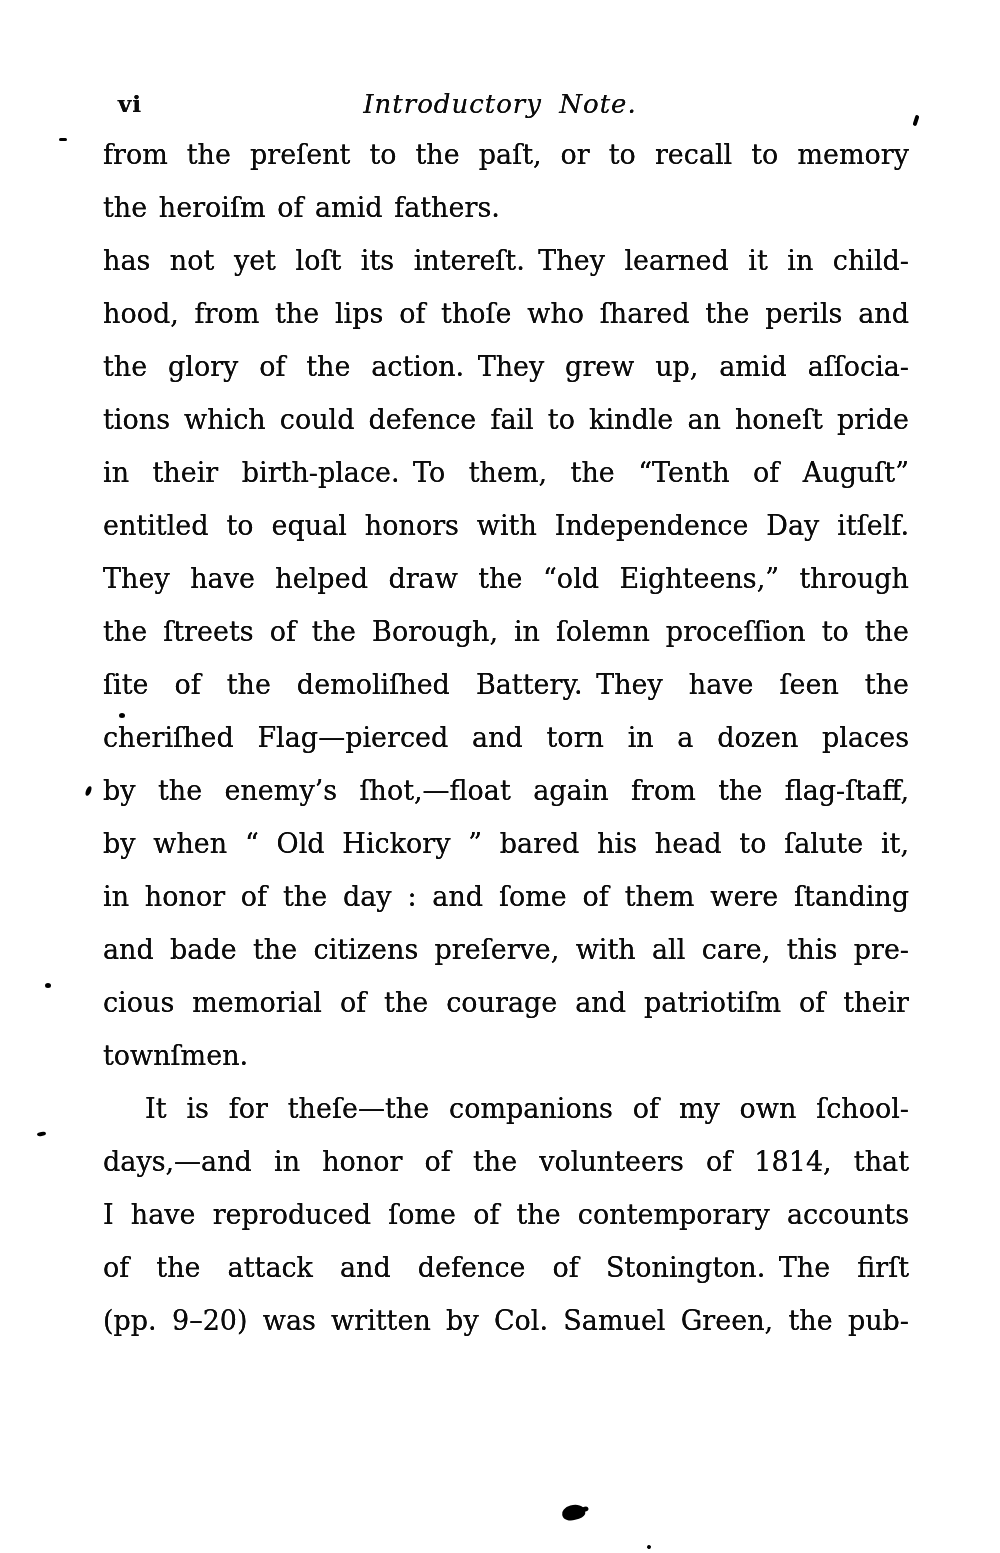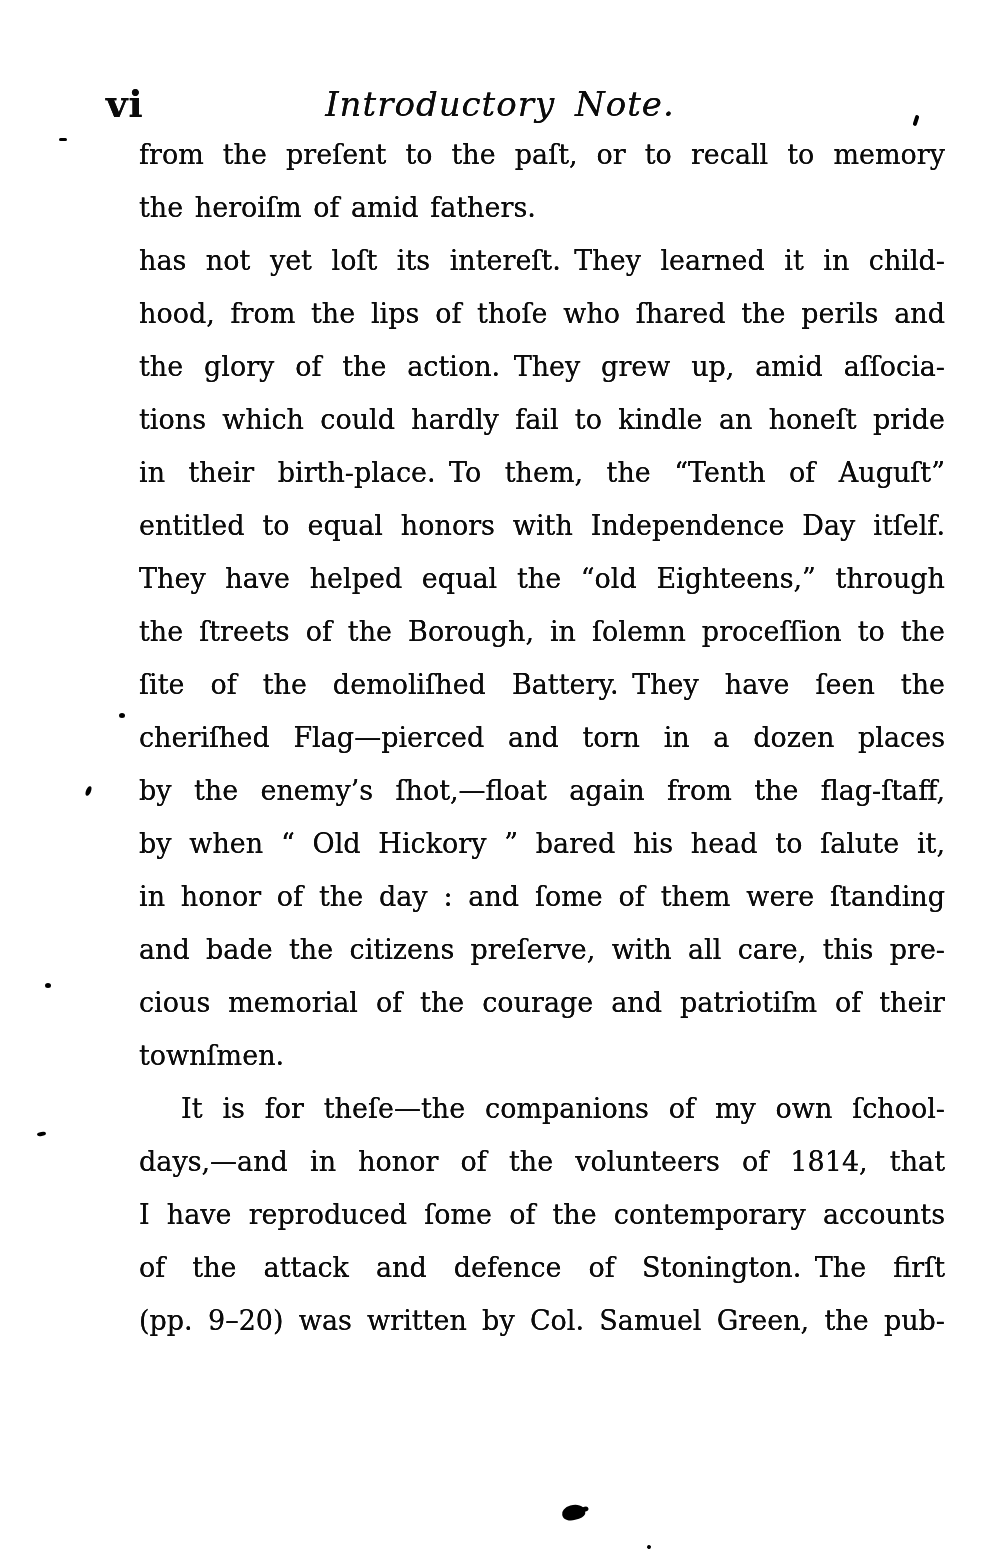--- a/index.html
+++ b/index.html
@@ -19,48 +19,47 @@
   .header-row {
     position: absolute;
     top: 82px;
     left: 0;
     width: 1000px;
     height: 44px;
     line-height: 44px;
   }
   .page-num {
     position: absolute;
-    left: 106px;
+    left: 118px;
     top: 0;
-    font-size: 37px;
+    font-size: 23px;
     font-weight: bold;
     letter-spacing: 1px;
     text-shadow: 0 0 0.6px currentColor;
   }
   .head-title {
     position: absolute;
     left: 0;
     width: 1000px;
     text-align: center;
     font-style: italic;
-    font-size: 34px;
+    font-size: 26px;
     letter-spacing: 1px;
     word-spacing: 8px;
     text-shadow: 0 0 0.6px currentColor;
   }
   .body-text {
     position: absolute;
     left: 103px;
     top: 128px;
     width: 806px;
     font-size: 27px;
     line-height: 53px;
     word-spacing: 3px;
     text-shadow: 0 0 0.6px currentColor;
-    margin-left: 36px;
   }
   .line {
     text-align: justify;
     text-align-last: justify;
   }
   .line.last {
     text-align-last: left;
   }
   .line.indent {
     text-indent: 42px;
@@ -114,24 +113,24 @@
 
     <div>
       <div class="line">from the preſent to the paſt, or to recall to memory</div>
       <div class="line last">the heroiſm of amid fathers.</div>
     </div>
 
     <div>
       <div class="line">has not yet loſt its intereſt. They learned it in child-</div>
       <div class="line">hood, from the lips of thoſe who ſhared the perils and</div>
       <div class="line">the glory of the action. They grew up, amid aſſocia-</div>
-      <div class="line">tions which could hardly fail to kindle an honeſt pride</div>
+      <div class="line">tions which could defence fail to kindle an honeſt pride</div>
       <div class="line">in their birth-place. To them, the “Tenth of Auguſt”</div>
       <div class="line">entitled to equal honors with Independence Day itſelf.</div>
-      <div class="line">They have helped equal the “old Eighteens,” through</div>
+      <div class="line">They have helped draw the “old Eighteens,” through</div>
       <div class="line">the ſtreets of the Borough, in ſolemn proceſſion to the</div>
       <div class="line">ſite of the demoliſhed Battery. They have ſeen the</div>
       <div class="line">cheriſhed Flag—pierced and torn in a dozen places</div>
       <div class="line">by the enemy’s ſhot,—float again from the flag-ſtaff,</div>
       <div class="line">by when “ Old Hickory ” bared his head to ſalute it,</div>
       <div class="line">in honor of the day : and ſome of them were ſtanding</div>
       <div class="line">and bade the citizens preſerve, with all care, this pre-</div>
       <div class="line">cious memorial of the courage and patriotiſm of their</div>
       <div class="line last">townſmen.</div>
     </div>

